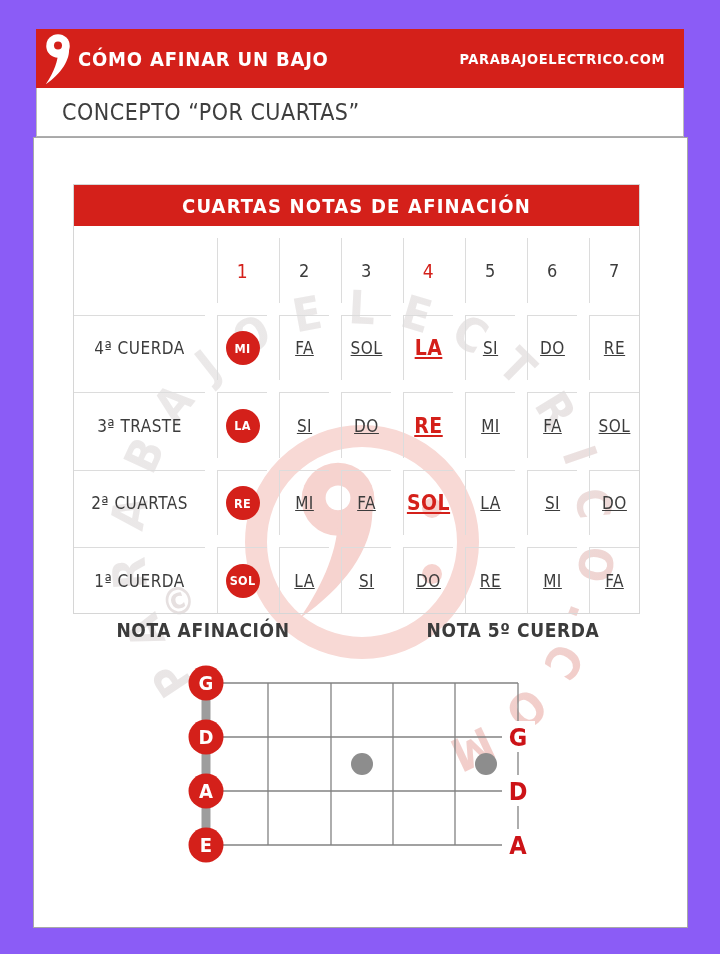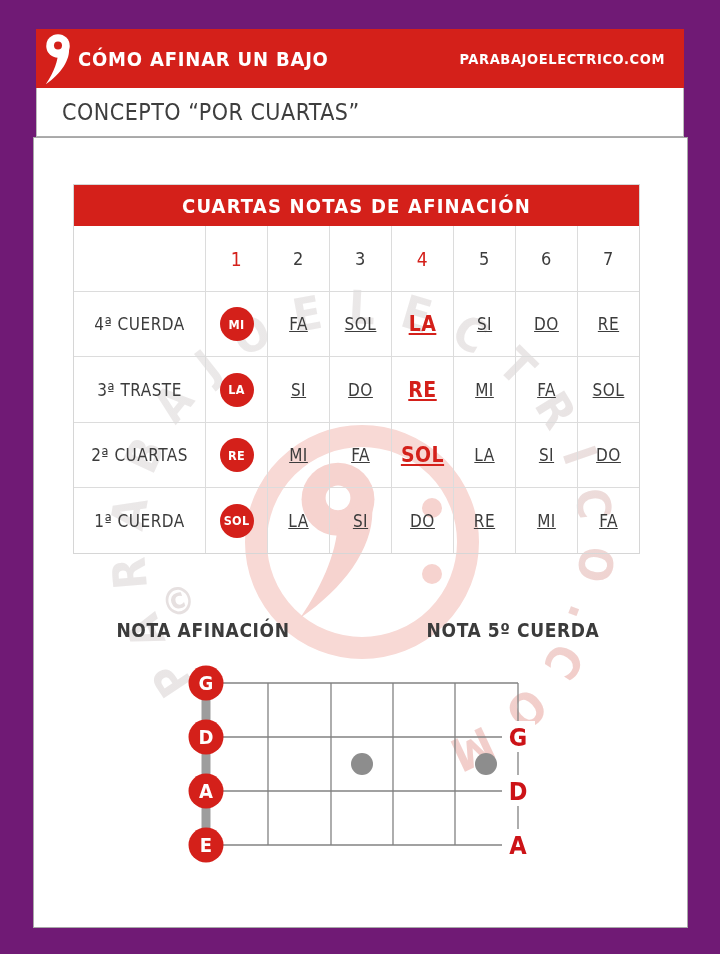--- a/index.html
+++ b/index.html
@@ -1,17 +1,17 @@
 <!DOCTYPE html>
 <html><head>
 <meta charset="utf-8">
 <style>
   html,body { margin:0; padding:0; background:#fff; }
   .page {
-    position:relative; width:720px; height:954px; background:#701a75;
+    position:relative; width:720px; height:954px; background:#8b5cf6;
     font-family:"DejaVu Sans","Liberation Sans",sans-serif;
     font-stretch:condensed;
     overflow:hidden;
   }
   
   .bar {
     position:absolute; left:36px; top:29px; width:648px; height:59px;
     background:#d4201a; display:flex; align-items:center;
   }
   .clef-icon { position:absolute; left:3px; top:3px; width:38px; height:54px; }
@@ -40,21 +40,21 @@
   }
   .wm { position:absolute; left:0; top:0; width:655px; height:791px; z-index:0; pointer-events:none; }
   .wm-ring { fill:none; stroke:#f8d9d5; stroke-width:22px; }
   .wm-text { font-size:46px; font-weight:bold; letter-spacing:24px; fill:url(#wmg); }
   .wm-c { font-size:38px; fill:#e6e0e0; font-weight:bold; }
   
   .tbl {
     position:absolute; left:39px; top:46px; width:567px; z-index:1;
     display:grid; grid-template-columns:131px repeat(7,1fr);
     grid-template-rows:41px 65px 65px 66px 65px 66px;
-    box-sizing:border-box; border:1px solid #d6d6d6; background:transparent;
+    box-sizing:border-box; border:1px solid #d6d6d6; background:transparent;gap:12px;
   }
   .thead {
     grid-column:1 / -1; background:#d4201a; color:#ffffff;
     display:flex; align-items:center; justify-content:center;
     font-size:20px; font-weight:bold; letter-spacing:1.2px;
   }
   .c { display:flex; align-items:center; justify-content:center; color:#3c3c3c; }
   .c.bl { border-left:1px solid #dcdcdc; }
   .c.bt { border-top:1px solid #dcdcdc; }
   .num { font-size:18px; letter-spacing:0.5px; }

